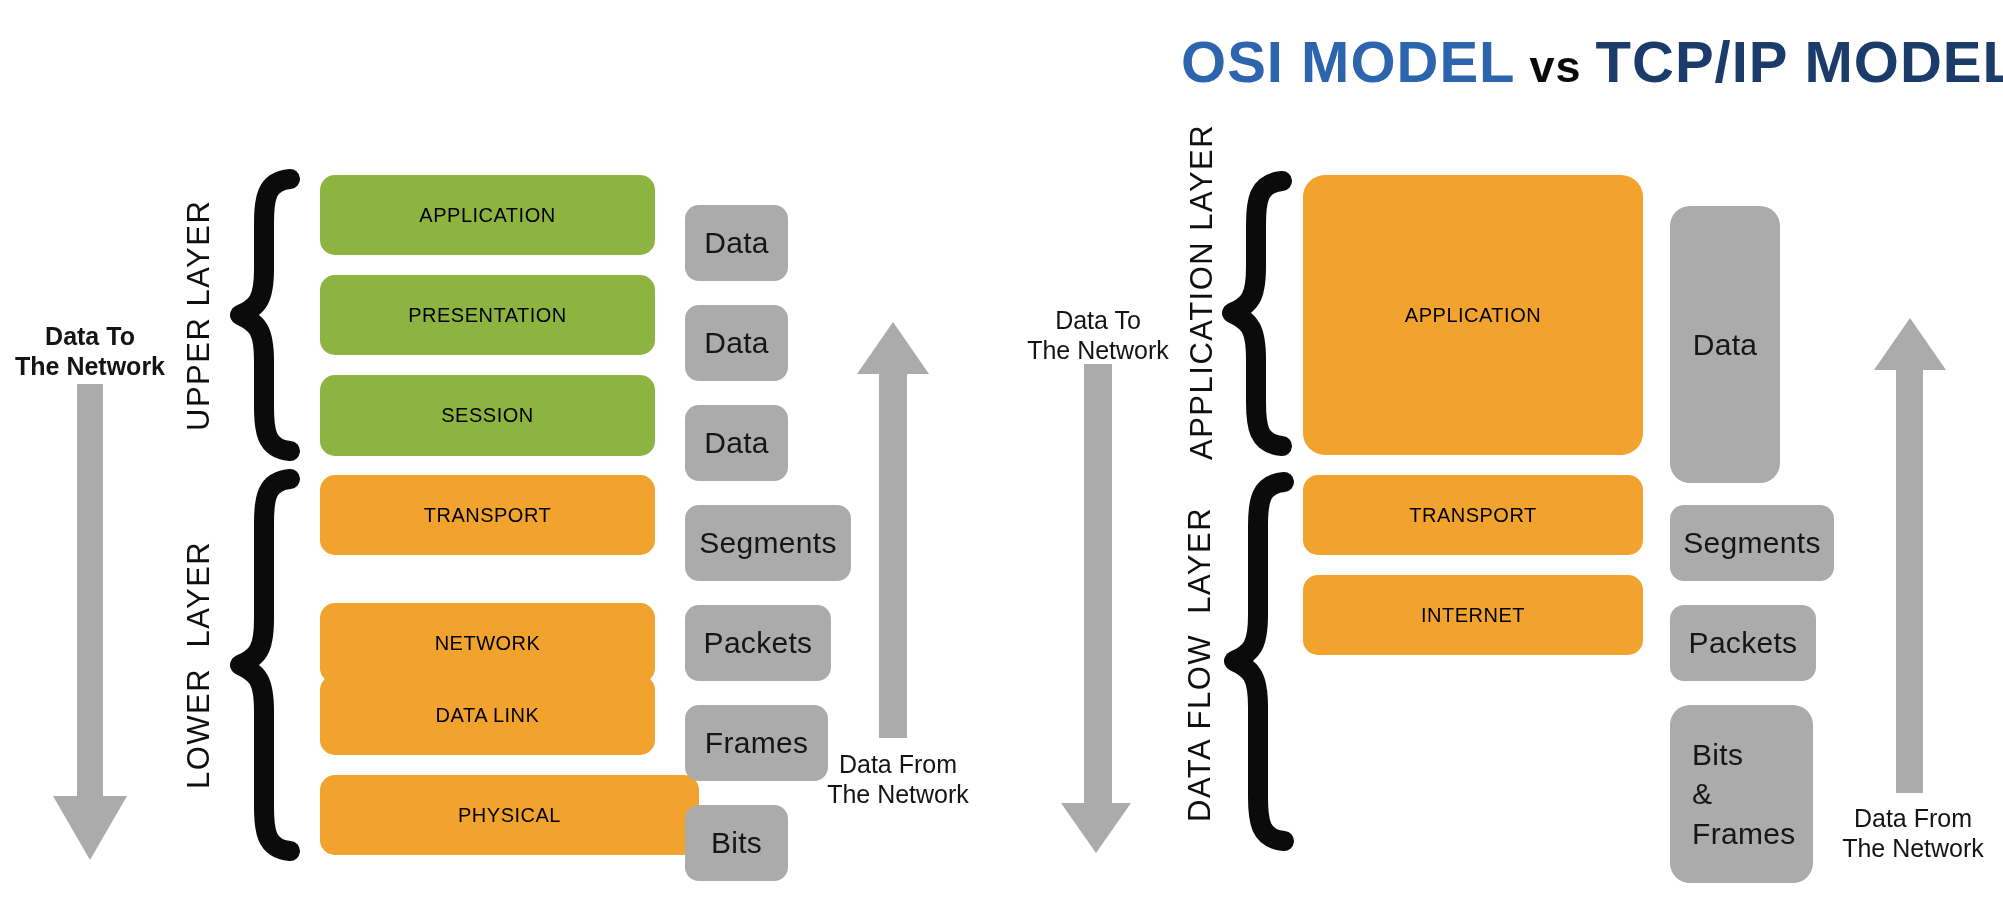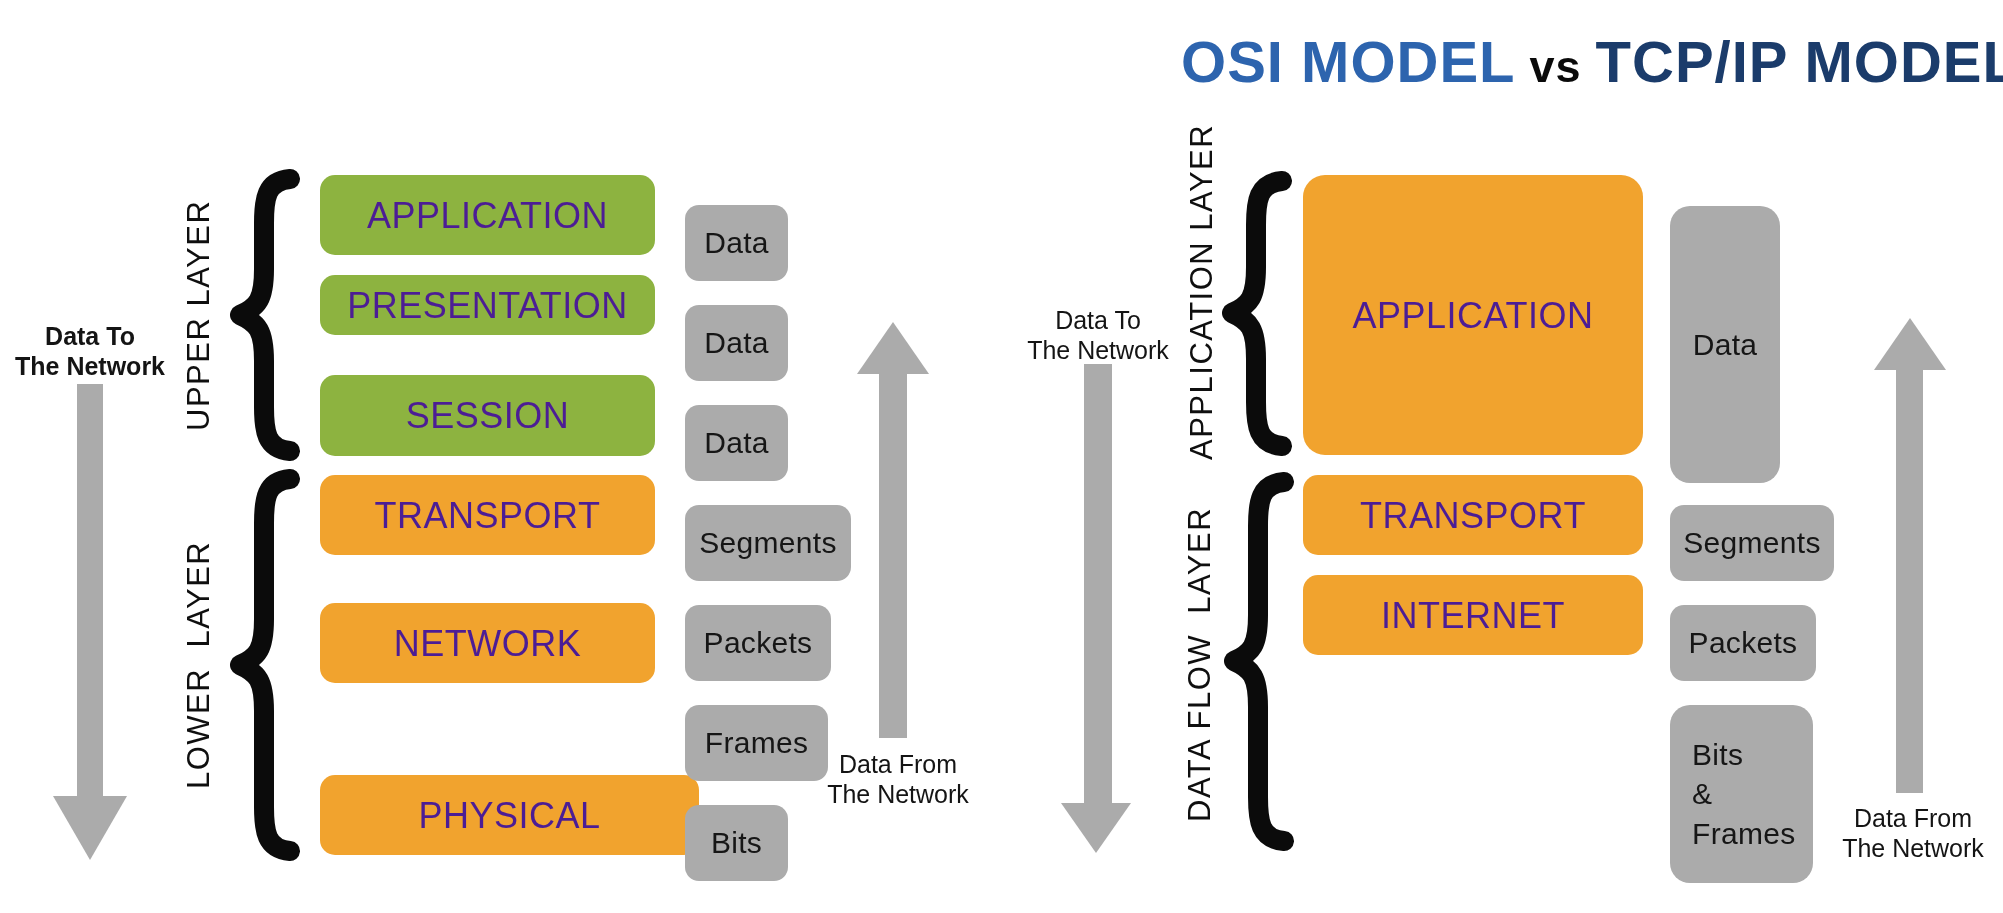--- a/index.html
+++ b/index.html
@@ -11,21 +11,21 @@
   .title{
     position:absolute;top:28px;left:16px;width:2003px;text-align:right;
     font-weight:bold;font-size:58px;letter-spacing:1px;white-space:nowrap;
   }
   .t-osi{color:var(--blue,#2d64ae);}
   .t-vs{color:#0a0a0a;font-size:45px;padding:0 14px;}
   .t-tcp{color:var(--navy,#1b3c6b);}
   
   .layerbox{
     position:absolute;border-radius:15px;display:flex;align-items:center;justify-content:center;
-    font-size:36px;color:#4c1d95;letter-spacing:0.5px;text-align:left;line-height:1.25;
+    font-size:20px;color:#000000;letter-spacing:0.5px;text-align:left;line-height:1.25;
   }
   .green{background:var(--green,#8db340);}
   .orange{background:var(--orange,#f1a32e);}
   .bigbox{border-radius:22px;}
   .unitbox{
     position:absolute;background:var(--gray,#ababab);border-radius:14px;
     display:flex;align-items:center;justify-content:center;
     font-size:30px;color:#161616;letter-spacing:0.3px;margin-top:28px;
   }
   .unitbox.tall{border-radius:20px;}
@@ -71,24 +71,25 @@
   <div class="vlabel" style="left:181px;top:175px;height:280px">UPPER LAYER</div>
   <svg class="brace" style="left:226px;top:173px" width="74" height="284" viewBox="0 0 74 284">
     <path d="M 64 6 C 40 8, 38 26, 38 50 L 38 96 C 38 126, 32 134, 14 142 C 32 150, 38 158, 38 188 L 38 234 C 38 258, 40 276, 64 278"></path>
   </svg>
   <div class="vlabel" style="left:181px;top:475px;height:380px">LOWER  LAYER</div>
   <svg class="brace" style="left:226px;top:473px" width="74" height="384" viewBox="0 0 74 384">
     <path d="M 64 6 C 40 8, 38 26, 38 50 L 38 146 C 38 176, 32 184, 14 192 C 32 200, 38 208, 38 238 L 38 334 C 38 358, 40 376, 64 378"></path>
   </svg>
 
   <div class="layerbox green" style="left:320px;top:175px;width:335px;height:80px">APPLICATION</div>
-  <div class="layerbox green" style="left:320px;top:275px;width:335px;height:60px">PRESENTATION</div>
+  <div class="layerbox green" style="left:320px;top:275px;width:335px;height:80px">PRESENTATION</div>
   <div class="layerbox green" style="left:320px;top:375px;width:335px;height:81px">SESSION</div>
   <div class="layerbox orange" style="left:320px;top:475px;width:335px;height:80px">TRANSPORT</div>
   <div class="layerbox orange" style="left:320px;top:603px;width:335px;height:80px">NETWORK</div>
+  <div class="layerbox orange" style="left:320px;top:675px;width:335px;height:80px">DATA LINK</div>
   <div class="layerbox orange" style="left:320px;top:775px;width:379px;height:80px">PHYSICAL</div>
 
   <div class="unitbox" style="left:685px;top:177px;width:103px;height:76px">Data</div>
   <div class="unitbox" style="left:685px;top:277px;width:103px;height:76px">Data</div>
   <div class="unitbox" style="left:685px;top:377px;width:103px;height:76px">Data</div>
   <div class="unitbox" style="left:685px;top:477px;width:166px;height:76px">Segments</div>
   <div class="unitbox" style="left:685px;top:577px;width:146px;height:76px">Packets</div>
   <div class="unitbox" style="left:685px;top:677px;width:143px;height:76px">Frames</div>
   <div class="unitbox" style="left:685px;top:777px;width:103px;height:76px">Bits</div>
 

